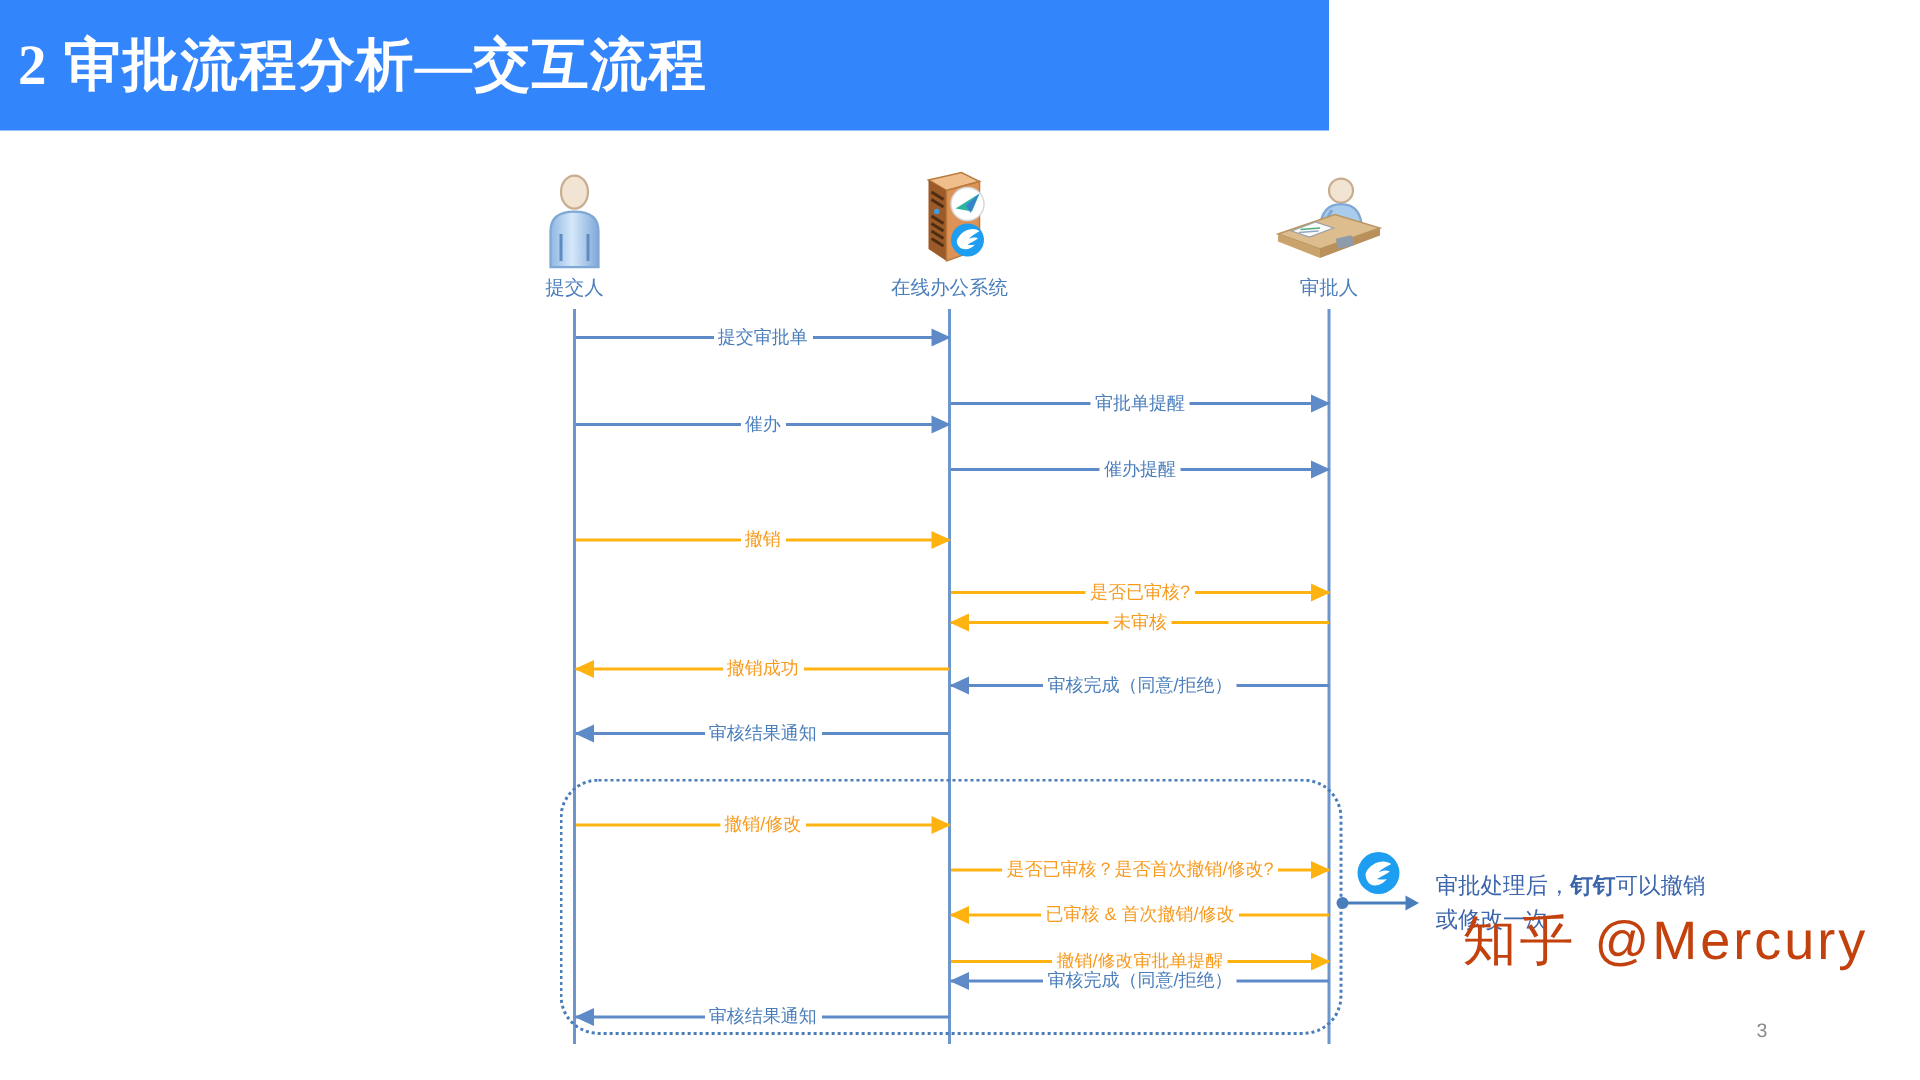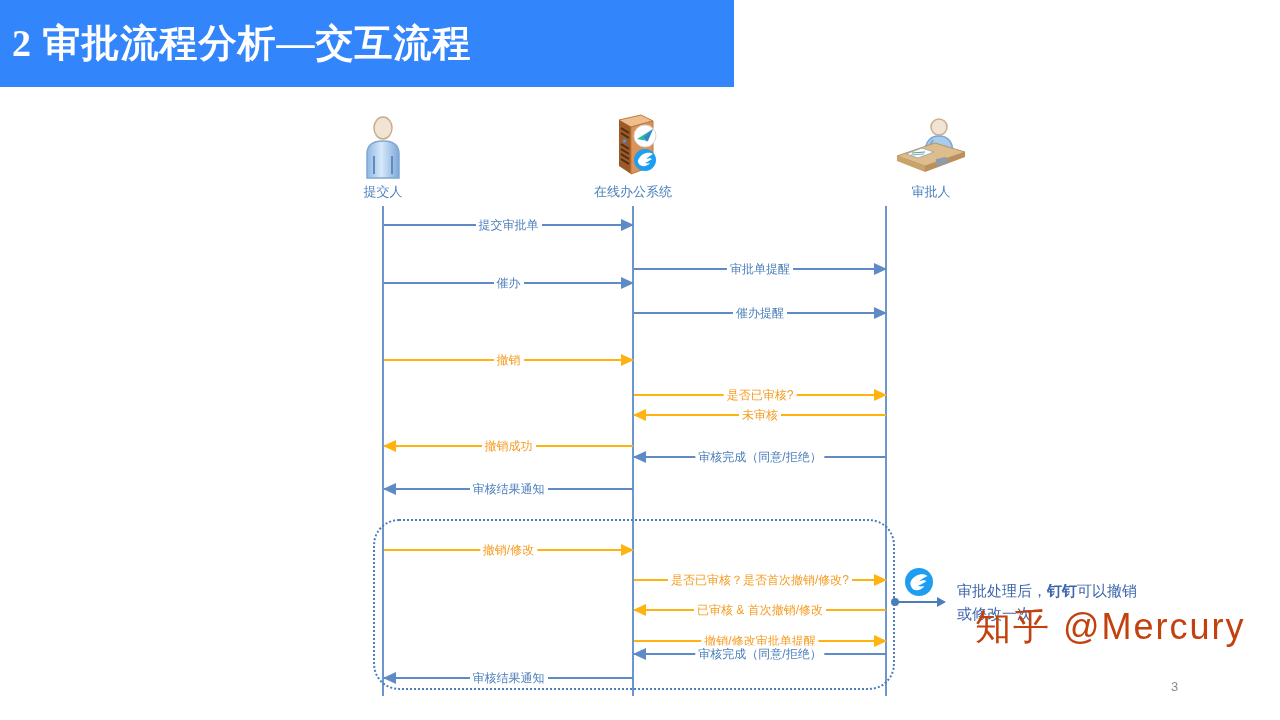--- a/index.html
+++ b/index.html
@@ -2,21 +2,21 @@
 <html><head>
 <meta charset="utf-8">
 <style>
   * { margin:0; padding:0; box-sizing:border-box; }
   html,body { width:1280px; height:720px; background:#fff; overflow:hidden; }
   body { font-family:"Liberation Sans","DejaVu Sans",sans-serif; position:relative; }
 
   .slide { position:absolute; inset:0; background:#fff; }
 
   
-  .banner { position:absolute; left:0; top:0; width:734px; height:87px;
+  .banner { position:absolute; left:0; top:0; width:886px; height:87px;
             background:#3385FC; display:flex; align-items:center; }
   .banner h1 { color:#fff; font-family:"Liberation Serif","DejaVu Serif",serif;
                font-weight:600; font-size:38px; padding-left:12px; letter-spacing:1px;
                white-space:nowrap; }
 
   
   .diagram { position:absolute; inset:0; }
 
   .lifeline { position:absolute; top:206px; height:490px; width:2px; background:#6C96CC; }
 
@@ -113,21 +113,21 @@
           </defs>
           <ellipse cx="26" cy="12" rx="9" ry="11" fill="#F2E4D3" stroke="#C9AD8F" stroke-width="1.5"></ellipse>
           <path d="M10 62 L10 38 Q10 25 26 25 Q42 25 42 38 L42 62 Z" fill="url(#pb)" stroke="#7FA8D4" stroke-width="1.5"></path>
           <line x1="17" y1="40" x2="17" y2="58" stroke="#5F8CC0" stroke-width="2"></line>
           <line x1="35" y1="40" x2="35" y2="58" stroke="#5F8CC0" stroke-width="2"></line>
         </svg>
       </div>
       <div class="actor-label">提交人</div>
     </div>
 
-    <div class="actor" style="left:871px">
+    <div class="actor" style="left:826px">
       <div class="icon">
         <svg width="76" height="64" viewBox="0 0 76 64">
           <circle cx="46" cy="11" r="8" fill="#F2E4D3" stroke="#C9AD8F" stroke-width="1.5"></circle>
           <path d="M32 36 Q33 20 46 20 Q60 20 60 38 L32 38 Z" fill="#A9CBEC" stroke="#7FA8D4" stroke-width="1.5"></path>
           <line x1="40" y1="24" x2="34" y2="34" stroke="#7FA8D4" stroke-width="2"></line>
           <polygon points="4,40 42,27 72,36 32,50" fill="#DDBC8E" stroke="#B89660" stroke-width="1"></polygon>
           <polygon points="4,40 32,50 32,56 4,45" fill="#C9A36B"></polygon>
           <polygon points="72,36 32,50 32,56 72,41" fill="#B98F5C"></polygon>
           <polygon points="13,38 29,32 41,36 25,42" fill="#FBFBFB" stroke="#9AA0A6" stroke-width="0.8"></polygon>
           <line x1="19" y1="37" x2="32" y2="36" stroke="#4CAF7D" stroke-width="1"></line>

